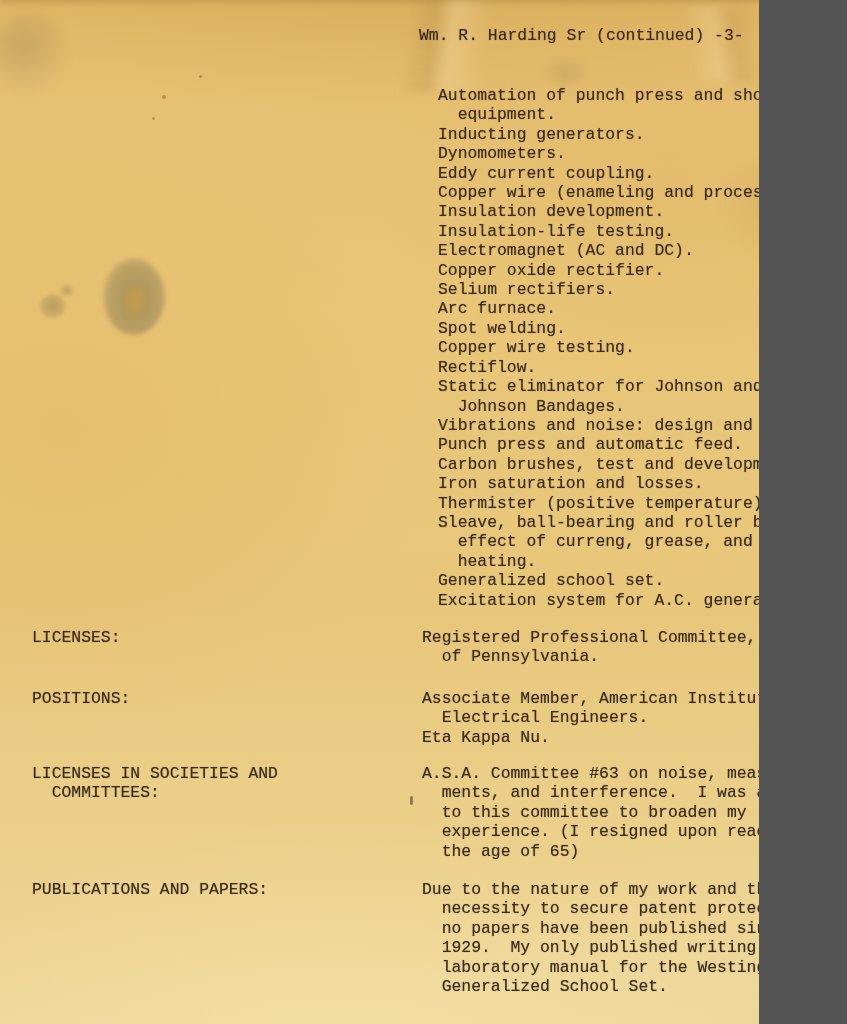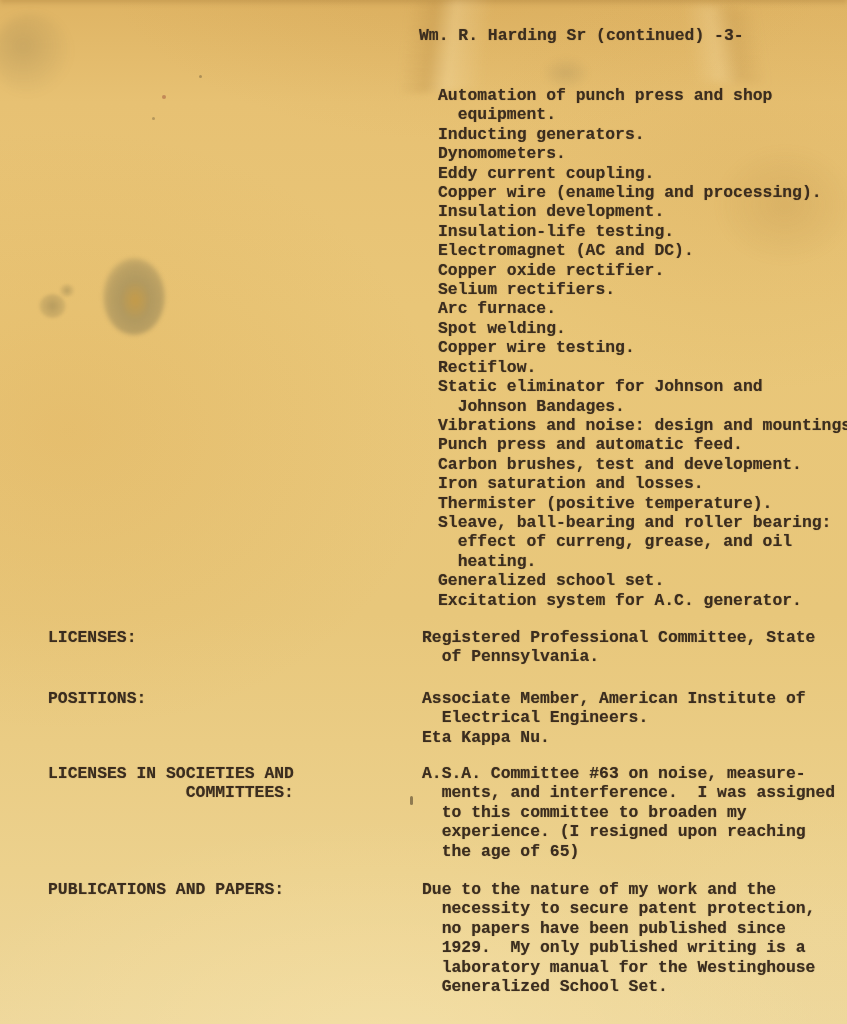--- a/index.html
+++ b/index.html
@@ -1,35 +1,35 @@
 <!DOCTYPE html>
 <html style="--ink: #3b2d1f; --paper: #e8c77b; --stain: #7c7150;"><head>
 <meta charset="utf-8">
 <style>
   html, body { margin: 0; padding: 0; background: #555; }
   .paper {
     position: relative;
-    width: 847px;
+    width: 759px;
     height: 1024px;
     overflow: hidden;
     font-family: "Liberation Mono", "DejaVu Sans Mono", monospace;
-    font-weight: bold;
+    font-weight: normal;
     font-size: 16.4px;
     line-height: 19.4px;
     color: var(--ink, #3b2d1f);
     background:
       radial-gradient(ellipse 420px 300px at 88% 18%, rgba(205,152,70,0.16), transparent 70%),
       radial-gradient(ellipse 520px 420px at 8% 42%, rgba(214,152,58,0.18), transparent 72%),
       radial-gradient(ellipse 640px 320px at 45% 102%, rgba(255,238,185,0.30), transparent 70%),
       radial-gradient(ellipse 320px 220px at 97% 92%, rgba(240,220,165,0.22), transparent 72%),
       radial-gradient(ellipse 500px 260px at 55% -5%, rgba(190,135,55,0.14), transparent 75%),
       linear-gradient(180deg, #dfb464 0%, #e7c173 10%, #e9c678 30%, #e8c77b 60%, #ecd18d 85%, #eed79b 100%);
   }
   .txt { position: absolute; white-space: pre; text-shadow: 0 0 1px rgba(58,44,26,0.55); }
-  .label-col { position: absolute; left: 48px; white-space: pre; text-shadow: 0 0 1px rgba(58,44,26,0.55); text-align: right; }
+  .label-col { position: absolute; left: 32px; white-space: pre; text-shadow: 0 0 1px rgba(58,44,26,0.55); }
   .body-col  { position: absolute; left: 422px; white-space: pre; text-shadow: 0 0 1px rgba(58,44,26,0.55); }
   .section { position: absolute; left: 0; width: 847px; }
   .section .label-col, .section .body-col { top: 0; }
   .blot { position: absolute; border-radius: 50%; pointer-events: none; }
   .stain-lg {
     left: 103px; top: 258px; width: 62px; height: 77px;
     background: radial-gradient(ellipse at 52% 55%,
       rgba(163,117,32,0.50) 0%, rgba(128,117,80,0.52) 34%,
       rgba(124,113,78,0.40) 58%, rgba(124,113,78,0.18) 74%, rgba(124,113,78,0) 88%);
     filter: blur(2px);

